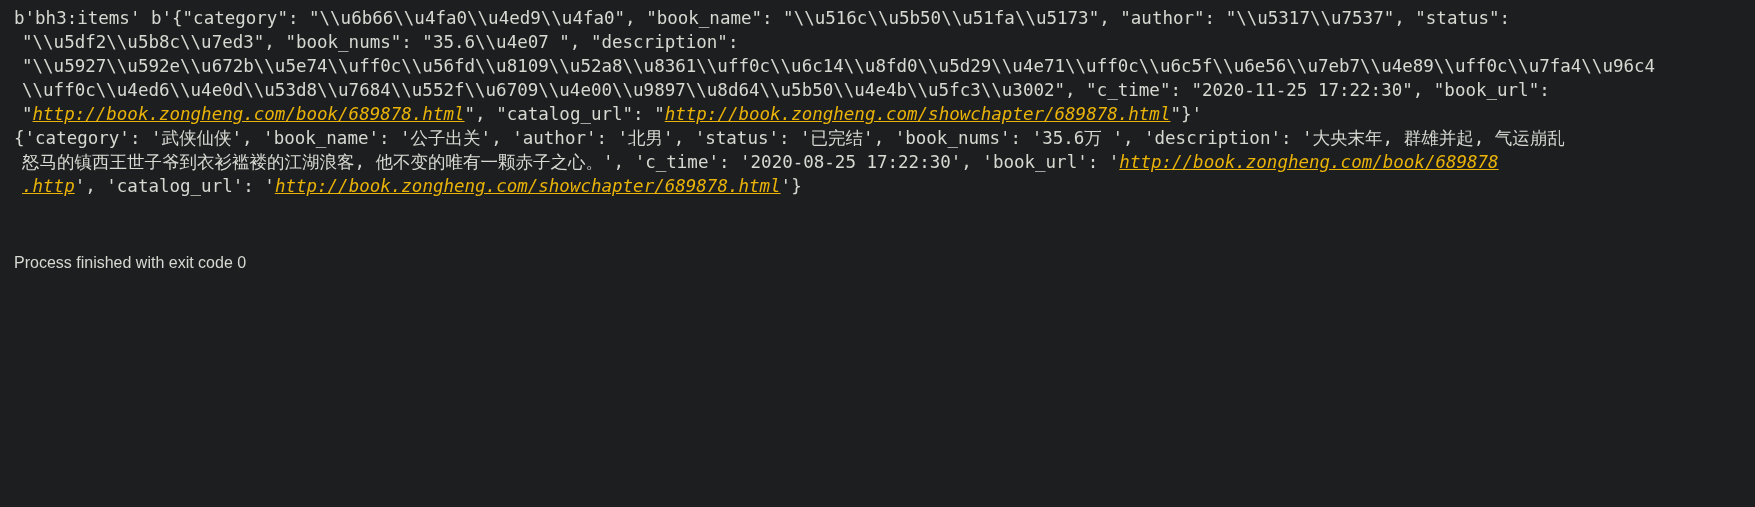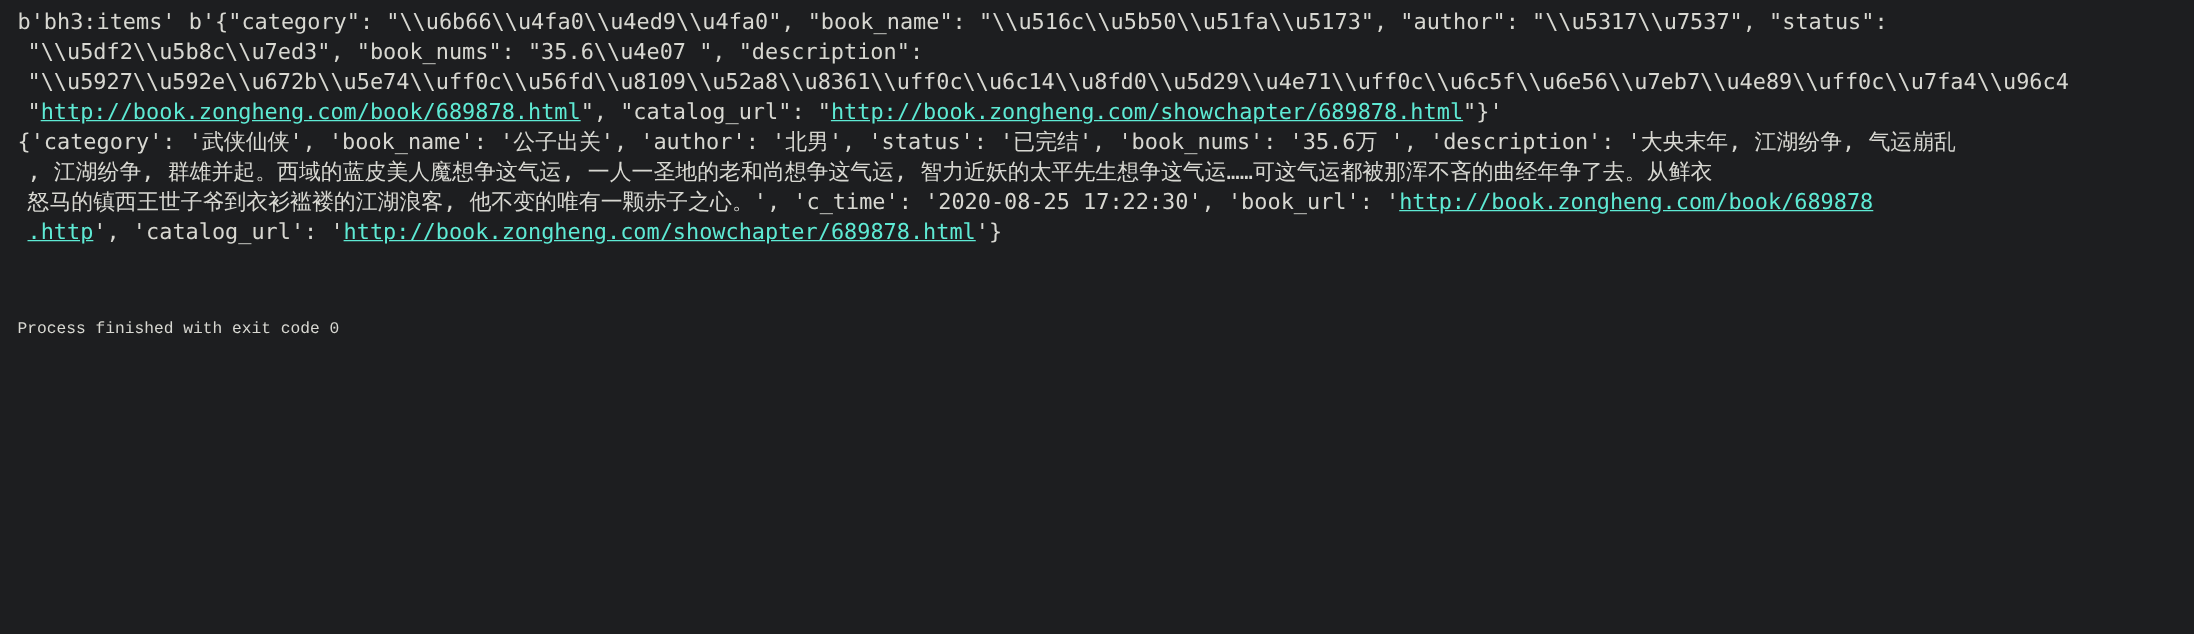--- a/index.html
+++ b/index.html
@@ -31,58 +31,59 @@
     letter-spacing: 0px;
     font-family: "DejaVu Sans Mono", "Liberation Mono", monospace;
   }
   .line.cont {
     padding-left: 22px;
   }
   .line.cjk {
     letter-spacing: 0px;
   }
   .seg-link {
-    color: #5eead4;
+    color: #eab308;
     text-decoration: underline;
+    font-style: italic;
   }
   .spacer-line {
     height: 24px;
   }
   .blank-gap {
     height: 29px;
   }
   .exit-line {
     color: #d8d8d2;
-    font-size: 13px;
+    font-size: 16px;
     line-height: 24px;
     white-space: pre;
     padding-left: 14px;
-    font-family: Liberation Mono, monospace;
+    font-family: Liberation Sans, sans-serif;
   }
   .scroll-track {
     position: absolute;
     top: 0;
     right: 0;
     width: 0px;
     height: 507px;
   }
 </style>
 </head>
 <body>
 
 <div class="console">
 
   <div class="line">b'bh3:items' b'{"category": "\\u6b66\\u4fa0\\u4ed9\\u4fa0", "book_name": "\\u516c\\u5b50\\u51fa\\u5173", "author": "\\u5317\\u7537", "status":</div>
   <div class="line cont">"\\u5df2\\u5b8c\\u7ed3", "book_nums": "35.6\\u4e07 ", "description":</div>
   <div class="line cont">"\\u5927\\u592e\\u672b\\u5e74\\uff0c\\u56fd\\u8109\\u52a8\\u8361\\uff0c\\u6c14\\u8fd0\\u5d29\\u4e71\\uff0c\\u6c5f\\u6e56\\u7eb7\\u4e89\\uff0c\\u7fa4\\u96c4</div>
+  <div class="line cont">\\uff0c\\u4ed6\\u4e0d\\u53d8\\u7684\\u552f\\u6709\\u4e00\\u9897\\u8d64\\u5b50\\u4e4b\\u5fc3\\u3002", "c_time": "2020-11-25 17:22:30", "book_url":</div>
 
   <div class="line cont"><span>"</span><a class="seg-link">http://book.zongheng.com/book/689878.html</a><span>", "catalog_url": "</span><a class="seg-link">http://book.zongheng.com/showchapter/689878.html</a><span>"}'</span></div>
 
-  <div class="line cjk">{'category': '武侠仙侠', 'book_name': '公子出关', 'author': '北男', 'status': '已完结', 'book_nums': '35.6万 ', 'description': '大央末年, 江湖纷争, 气运崩乱</div>
-  <div class="line cjk cont">, 江湖纷争, 群雄并起。西域的蓝皮美人魔想争这气运, 一人一圣地的老和尚想争这气运, 智力近妖的太平先生想争这气运……可这气运都被那浑不吝的曲经年争了去。从鲜衣</div>
+  <div class="line cjk">{'category': '武侠仙侠', 'book_name': '公子出关', 'author': '北男', 'status': '已完结', 'book_nums': '35.6万 ', 'description': '大央末年, 群雄并起, 气运崩乱</div>
   <div class="line cjk cont"><span>怒马的镇西王世子爷到衣衫褴褛的江湖浪客, 他不变的唯有一颗赤子之心。', 'c_time': '2020-08-25 17:22:30', 'book_url': '</span><a class="seg-link">http://book.zongheng.com/book/689878</a></div>
 
   <div class="line cjk cont"><a class="seg-link">.http</a><span>', 'catalog_url': '</span><a class="seg-link">http://book.zongheng.com/showchapter/689878.html</a><span>'}</span></div>
 
   <div class="spacer-line"></div>
   <div class="blank-gap"></div>
 
   <div class="exit-line">Process finished with exit code 0</div>
 
   <div class="scroll-track"></div>

